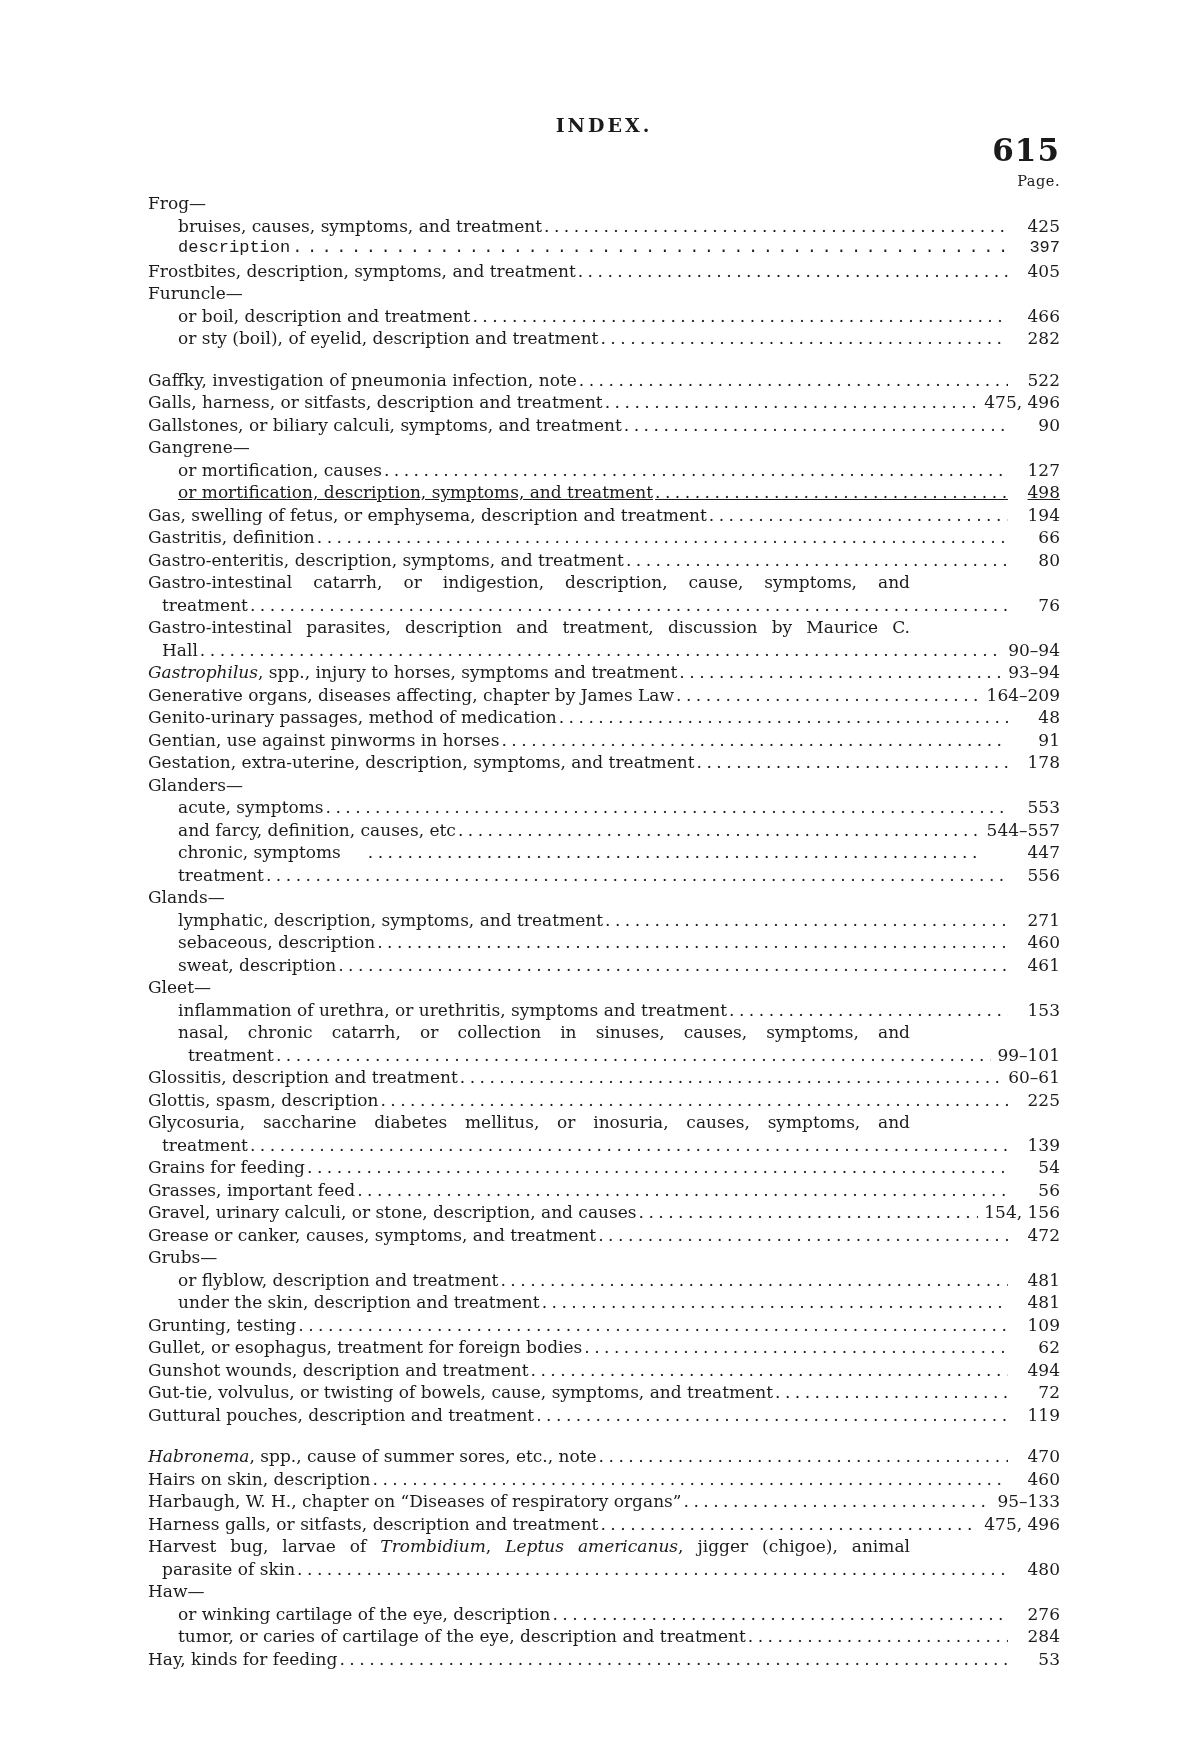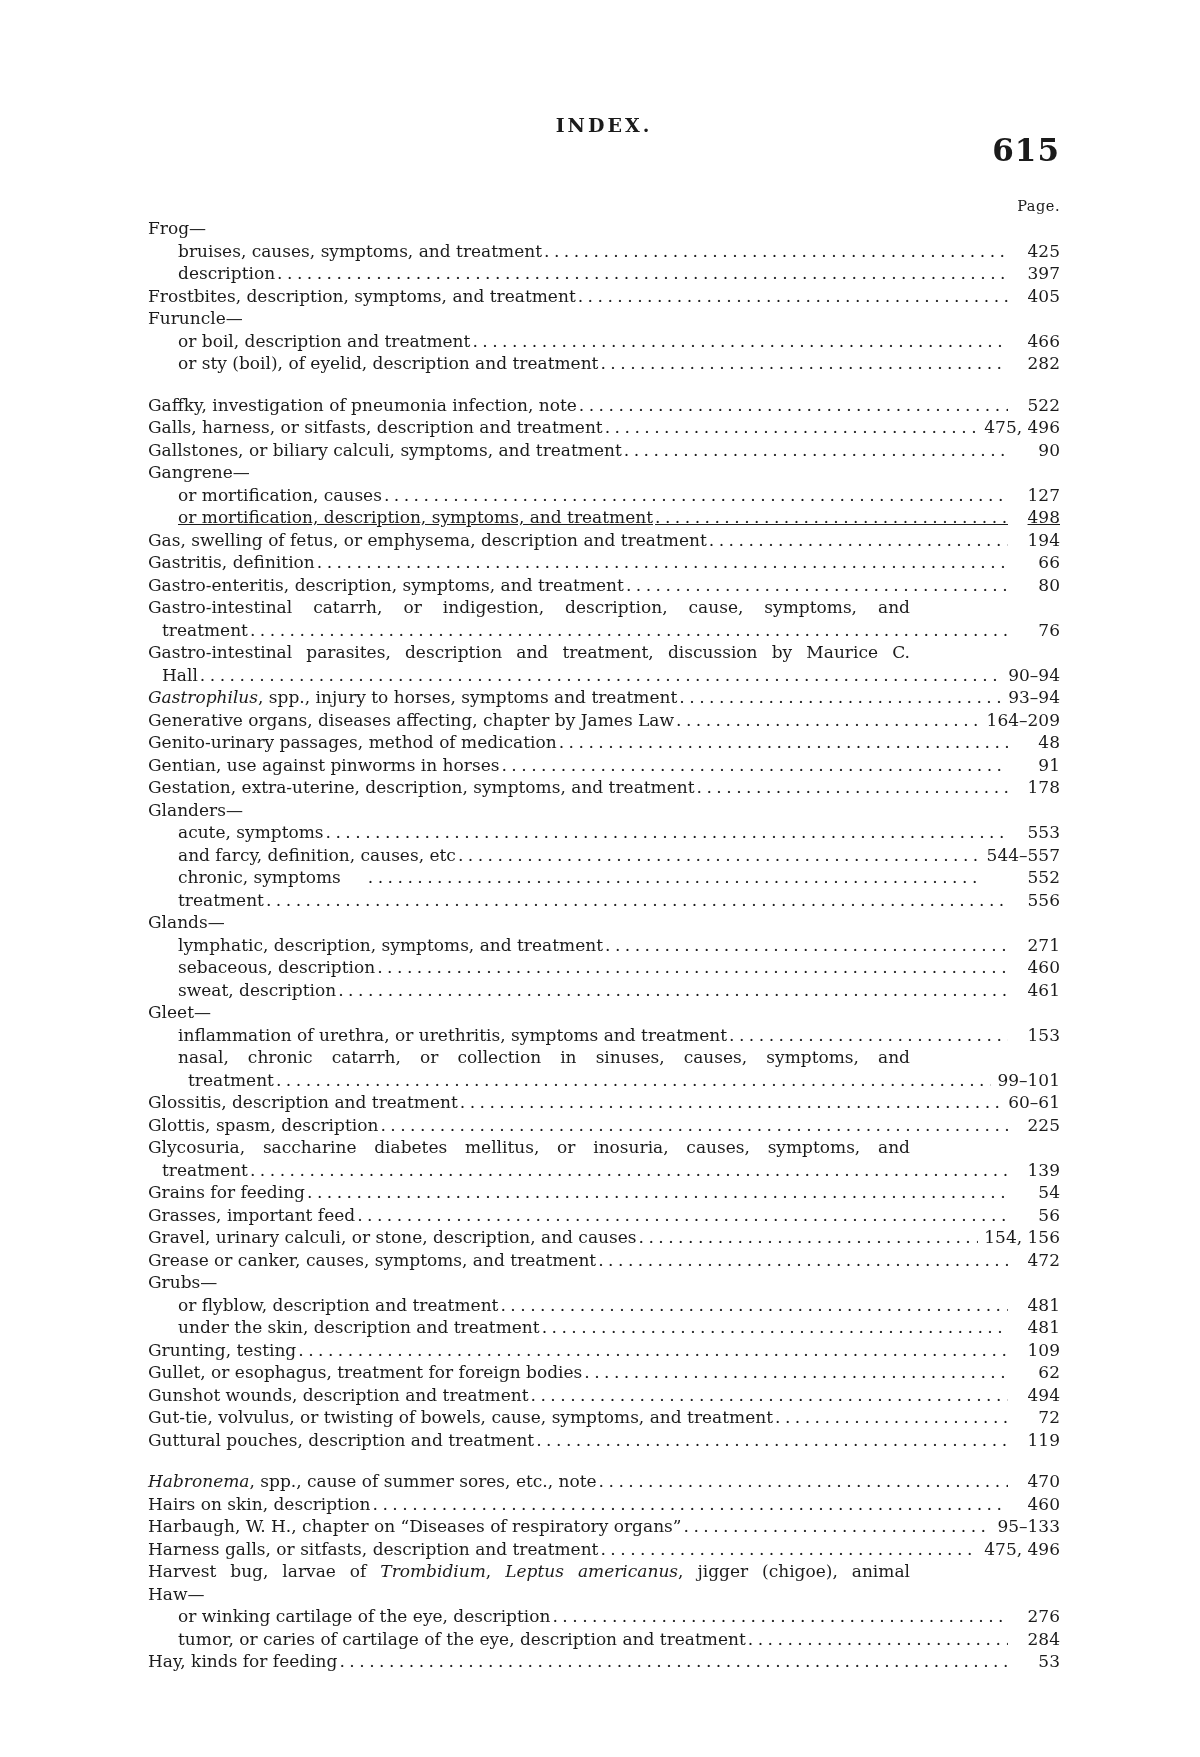--- a/index.html
+++ b/index.html
@@ -13,21 +13,21 @@
   }
   .header-band { position:absolute; left:148px; top:104px; width:912px; height:50px; }
   .index-title {
     text-align:center; font-size:19px; font-weight:bold;
     letter-spacing:3px; padding-top:10px;
   }
   .page-big {
     position:absolute; right:0; top:0;
     font-size:31px; font-weight:bold; letter-spacing:1px;margin-top:28px;
   }
-  .content { position:absolute; left:148px; top:170px; width:912px;margin-top:25px; }
+  .content { position:absolute; left:148px; top:170px; width:912px; }
   .plabel {
     text-align:right; font-size:14.5px; height:22px; line-height:22px;
     letter-spacing:0.5px;
   }
   .row {
     display:flex; align-items:baseline;
     height:22.5px; line-height:22.5px;
     font-size:17px; white-space:nowrap;
   }
   .row.wrap {
@@ -57,21 +57,21 @@
     <div class="plabel">Page.</div>
     <div>
         <div class="row head" style="padding-left: 0px;">
           <span class="etext"><span>Frog—</span></span>
         </div>
         <div class="row entry" style="padding-left: 30px;">
           <span class="etext"><span>bruises, causes, symptoms, and treatment</span></span>
           <span class="leader"></span>
           <span class="pnum">425</span>
         </div>
-        <div class="row entry" style="padding-left: 30px;">
+        <div class="row entry" style="padding-left: 30px; font-family: Liberation Mono, monospace;">
           <span class="etext"><span>description</span></span>
           <span class="leader"></span>
           <span class="pnum">397</span>
         </div>
         <div class="row entry" style="padding-left: 0px;">
           <span class="etext"><span>Frostbites, description, symptoms, and treatment</span></span>
           <span class="leader"></span>
           <span class="pnum">405</span>
         </div>
         <div class="row head" style="padding-left: 0px;">
@@ -177,21 +177,21 @@
           <span class="pnum">553</span>
         </div>
         <div class="row entry" style="padding-left: 30px;">
           <span class="etext"><span>and farcy, definition, causes, etc</span></span>
           <span class="leader"></span>
           <span class="pnum">544–557</span>
         </div>
         <div class="row entry" style="padding-left: 30px; gap: 25px;">
           <span class="etext"><span>chronic, symptoms</span></span>
           <span class="leader"></span>
-          <span class="pnum">552</span>
+          <span class="pnum">447</span>
         </div>
         <div class="row entry" style="padding-left: 30px;">
           <span class="etext"><span>treatment</span></span>
           <span class="leader"></span>
           <span class="pnum">556</span>
         </div>
         <div class="row head" style="padding-left: 0px;">
           <span class="etext"><span>Glands—</span></span>
         </div>
         <div class="row entry" style="padding-left: 30px;">
@@ -312,20 +312,25 @@
           <span class="etext"><span>Harbaugh, W. H., chapter on “Diseases of respiratory organs”</span></span>
           <span class="leader"></span>
           <span class="pnum">95–133</span>
         </div>
         <div class="row entry" style="padding-left: 0px;">
           <span class="etext"><span>Harness galls, or sitfasts, description and treatment</span></span>
           <span class="leader"></span>
           <span class="pnum">475, 496</span>
         </div>
         <div class="row wrap" style="padding-left: 0px;"><span class="etext"><span>Harvest bug, larvae of </span><span class="it">Trombidium</span><span>, </span><span class="it">Leptus americanus</span><span>, jigger (chigoe), animal</span></span></div>
+        <div class="row entry" style="padding-left: 14px;">
+          <span class="etext"><span>parasite of skin</span></span>
+          <span class="leader"></span>
+          <span class="pnum">480</span>
+        </div>
         <div class="row head" style="padding-left: 0px;">
           <span class="etext"><span>Haw—</span></span>
         </div>
         <div class="row entry" style="padding-left: 30px;">
           <span class="etext"><span>or winking cartilage of the eye, description</span></span>
           <span class="leader"></span>
           <span class="pnum">276</span>
         </div>
         <div class="row entry" style="padding-left: 30px;">
           <span class="etext"><span>tumor, or caries of cartilage of the eye, description and treatment</span></span>

